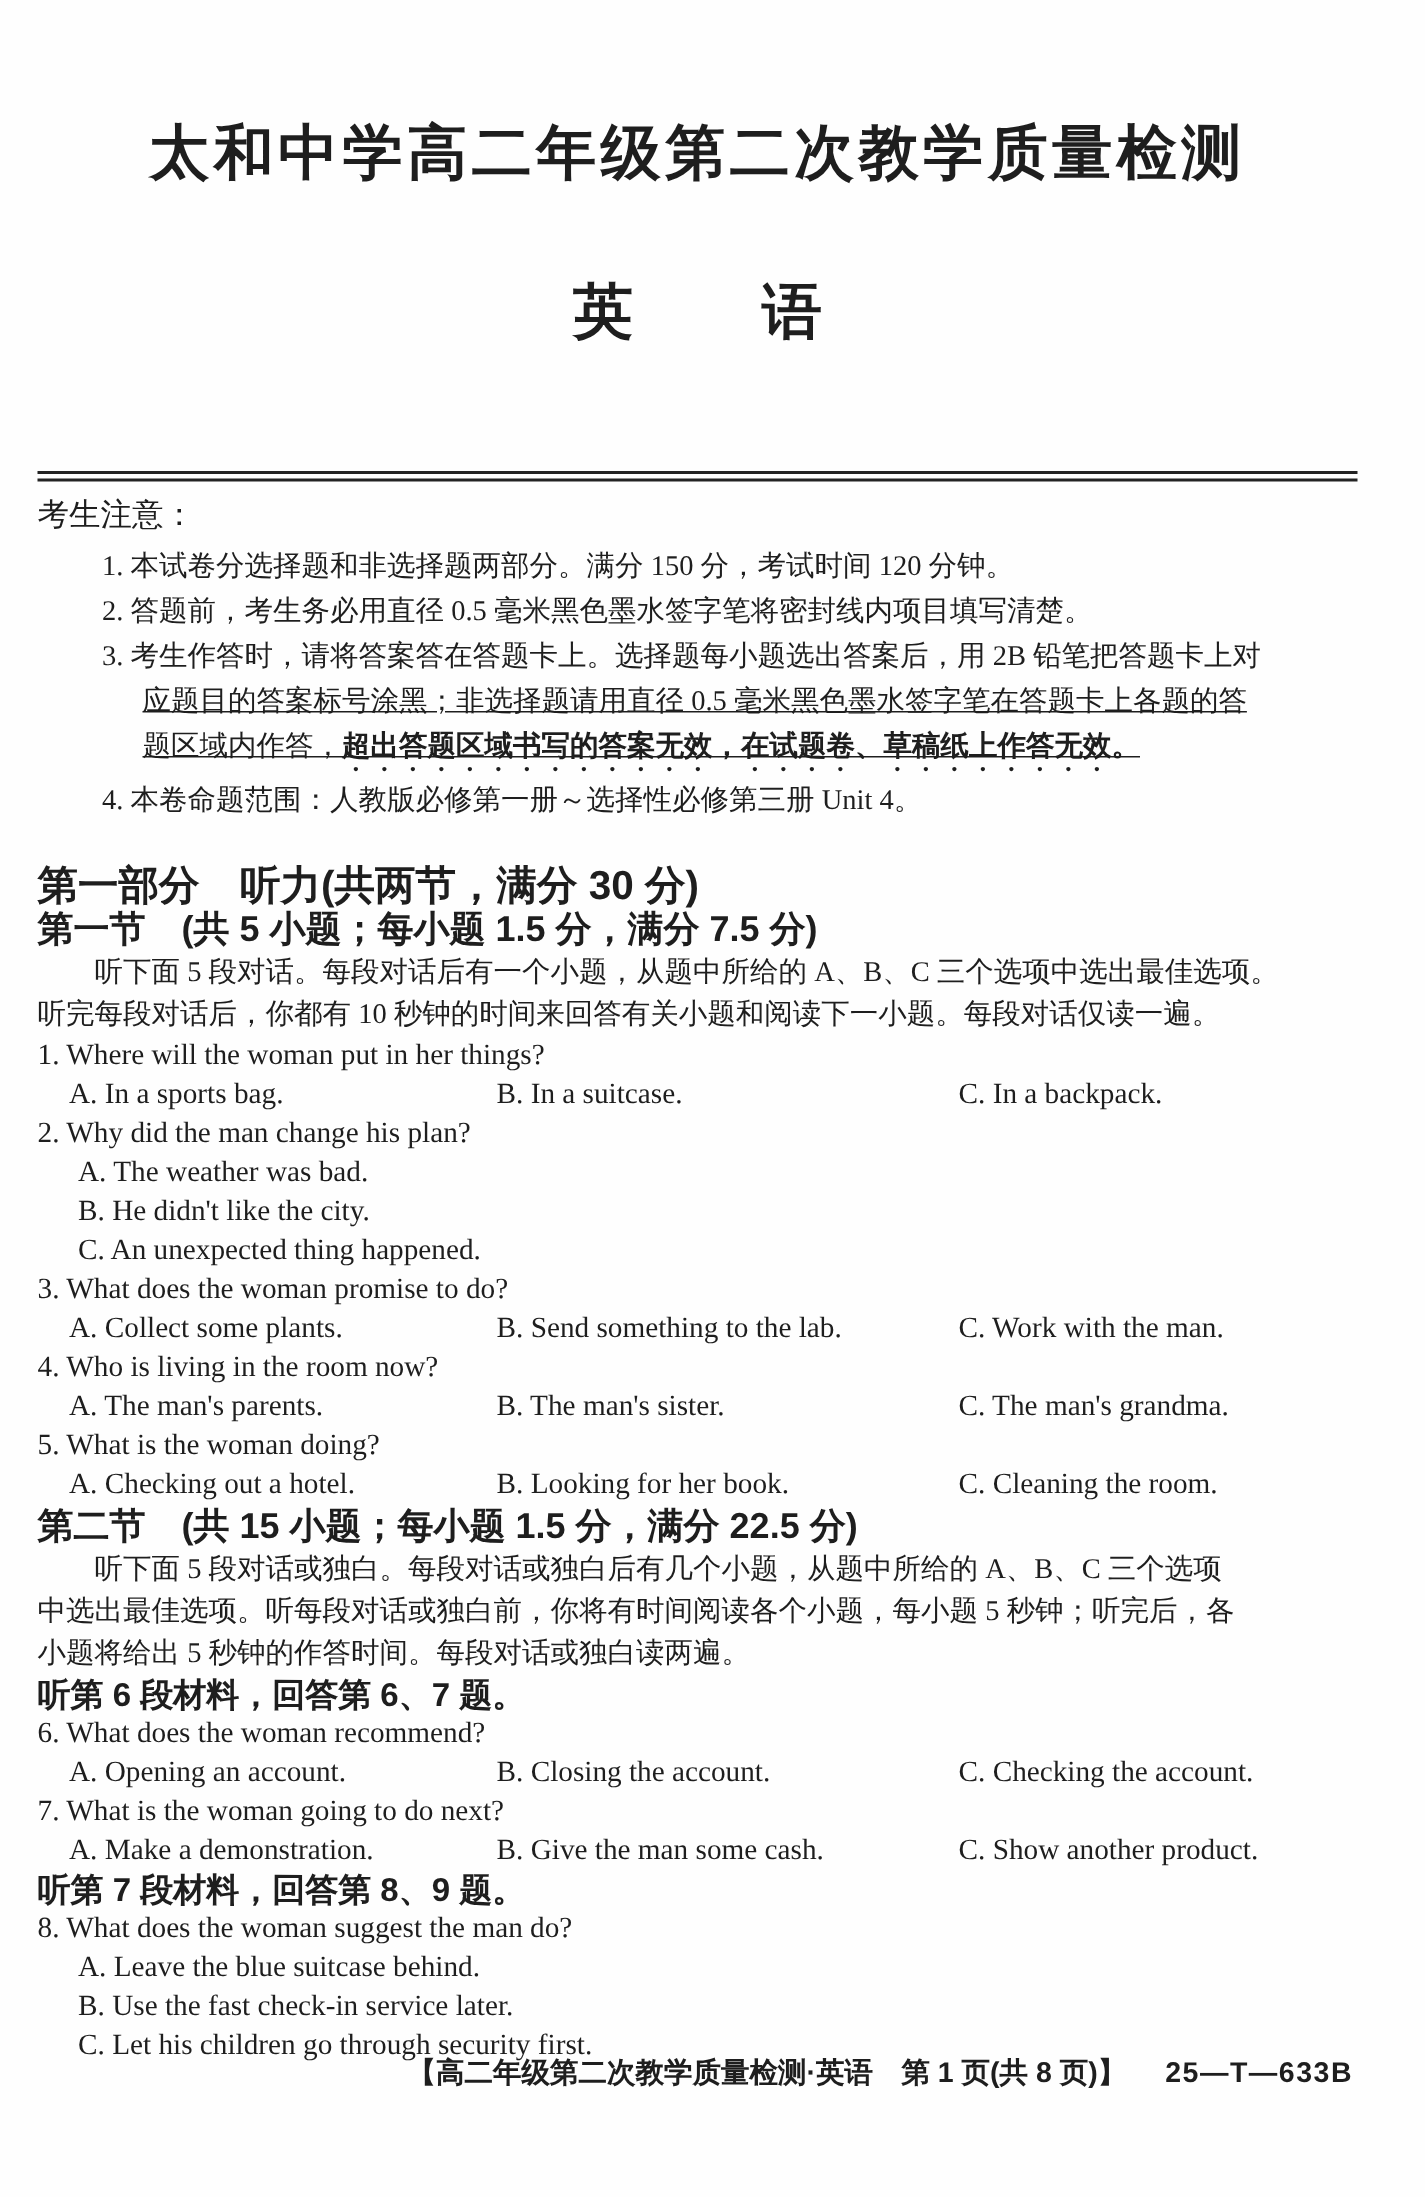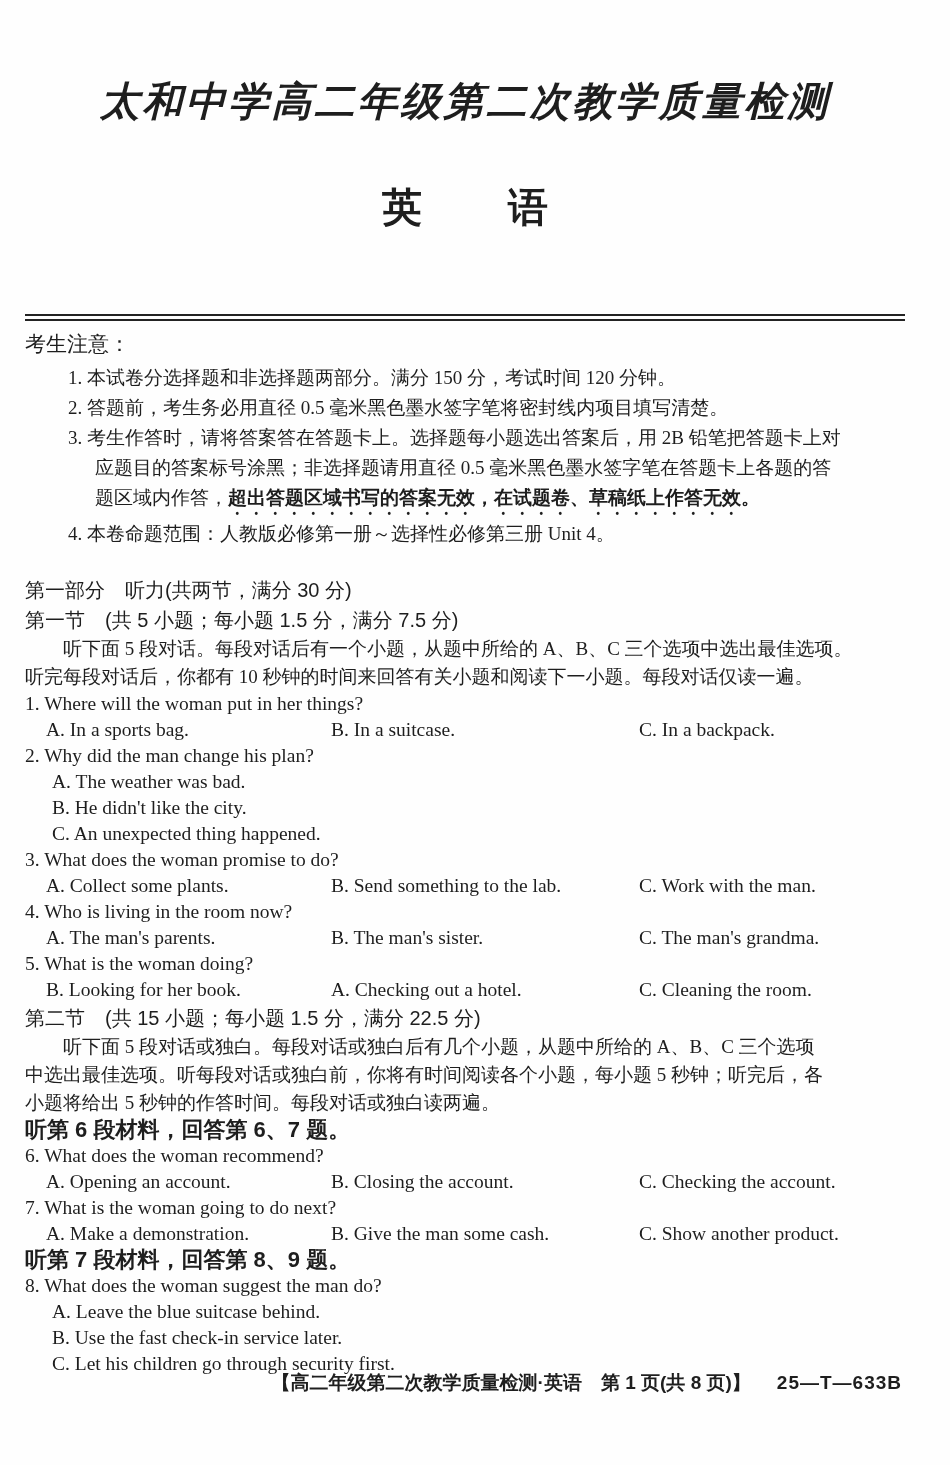--- a/index.html
+++ b/index.html
@@ -4,43 +4,43 @@
 <style>
   html,body{margin:0;padding:0;background:#ffffff;}
   .page{
     position:relative;width:950px;height:1465px;margin:0;background:#fefefe;
     color:#1e1e1e;font-family:"Liberation Serif","DejaVu Serif",serif;
     overflow:hidden;box-sizing:border-box;padding:0 45px 0 25px;
   }
   .hei{font-family:"Liberation Sans","DejaVu Sans",sans-serif;}
   .title{
     padding-top:78px;text-align:center;font-size:40px;font-weight:700;
-    letter-spacing:3px;line-height:1.2;white-space:nowrap;font-style:italic;
+    letter-spacing:3px;line-height:1.2;white-space:nowrap;
   }
   .subject{
     margin-top:58px;display:flex;justify-content:center;gap:86px;
     font-size:40px;font-weight:700;line-height:1.2;
   }
   .rule{margin-top:82px;height:3px;border-top:2.5px solid #232323;border-bottom:2px solid #232323;}
   .notice-head{margin-top:8px;font-size:21px;font-weight:400;line-height:30px;}
   .notice-list{margin-top:4px;}
   .n-line{font-size:19px;line-height:30px;}
   .n-num{padding-left:43px;}
-  .n-cont{padding-left:70px;}
+  .n-cont{padding-left:70px;text-decoration:underline;}
   .em-seg{
     font-weight:700;
     font-family:"Liberation Sans","DejaVu Sans",sans-serif;
     -webkit-text-emphasis:filled dot;
     -webkit-text-emphasis-position:under;
     text-emphasis:filled dot;
     text-emphasis-position:under right;
     text-align:center;
   }
-  .part-title{margin-top:26px;font-size:20px;font-weight:400;line-height:30px;}
-  .sec-title{font-size:20px;font-weight:400;line-height:30px;}
+  .part-title{margin-top:26px;font-size:27px;font-weight:700;line-height:30px;}
+  .sec-title{font-size:24px;font-weight:700;line-height:30px;}
   .intro-line{font-size:19px;line-height:28px;}
   .indent{text-indent:2em;}
   .q-line{font-size:19.5px;line-height:26px;}
   .opt-row{
     margin-left:21px;display:grid;grid-template-columns:285px 308px auto;
     font-size:19.5px;line-height:26px;
   }
   .opt-stack{font-size:19.5px;line-height:26px;}
   .opt-stack .opt{display:block;margin-left:27px;}
   .material{font-size:22px;font-weight:700;line-height:26px;}
@@ -114,22 +114,22 @@
     <div class="opt-row">
       <span class="opt">A. The man's parents.</span>
       <span class="opt">B. The man's sister.</span>
       <span class="opt">C. The man's grandma.</span>
     </div>
   </div>
 
   <div>
     <div class="q-line"><span>5.</span> <span>What is the woman doing?</span></div>
     <div class="opt-row">
+      <span class="opt">A. Checking out a hotel.</span>
       <span class="opt">B. Looking for her book.</span>
-      <span class="opt">A. Checking out a hotel.</span>
       <span class="opt">C. Cleaning the room.</span>
     </div>
   </div>
 
   <div class="sec-title hei">第二节　(共 15 小题；每小题 1.5 分，满分 22.5 分)</div>
   <div class="intro-line indent">听下面 5 段对话或独白。每段对话或独白后有几个小题，从题中所给的 A、B、C 三个选项</div>
   <div class="intro-line">中选出最佳选项。听每段对话或独白前，你将有时间阅读各个小题，每小题 5 秒钟；听完后，各</div>
   <div class="intro-line">小题将给出 5 秒钟的作答时间。每段对话或独白读两遍。</div>
 
   <div class="material hei">听第 6 段材料，回答第 6、7 题。</div>

